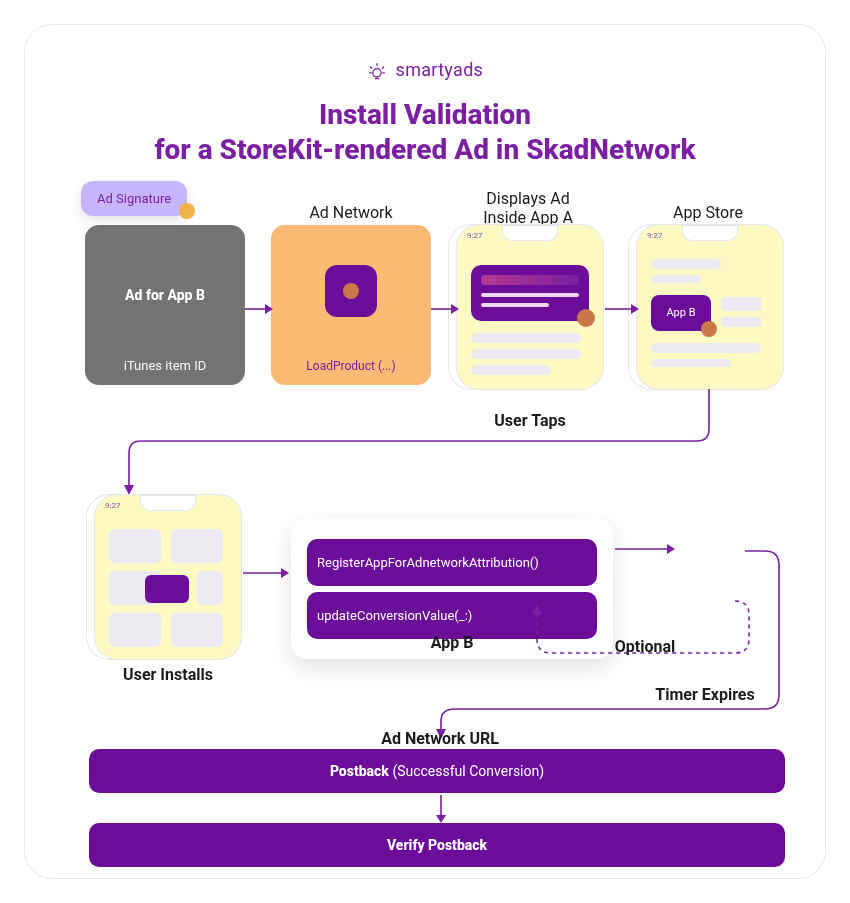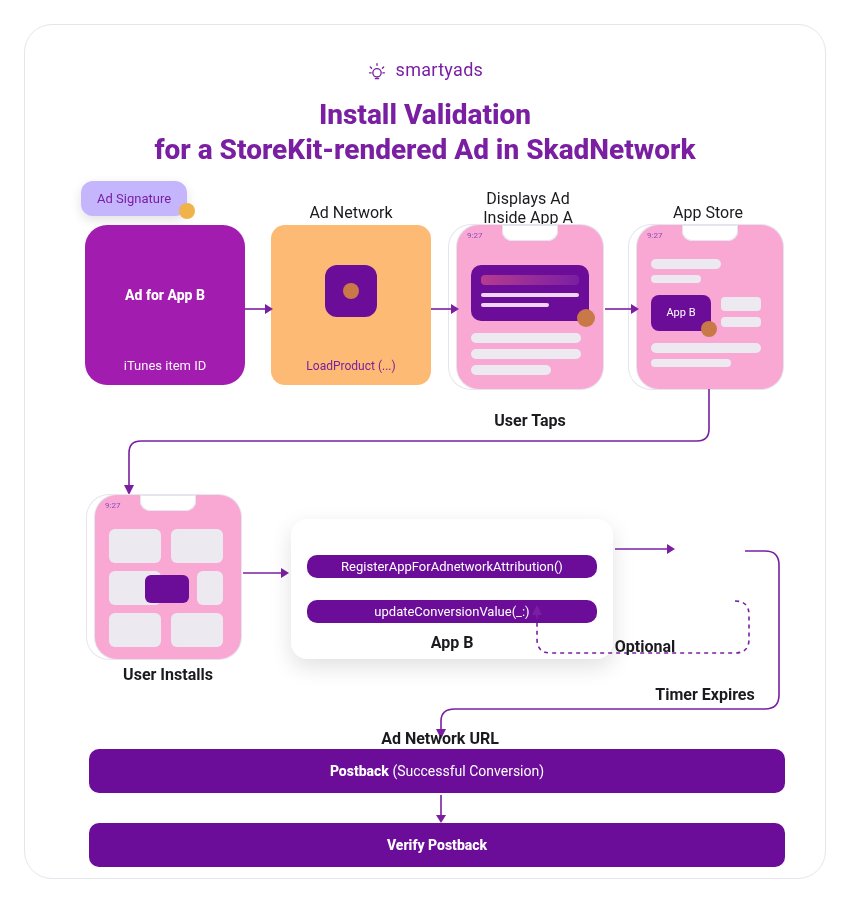--- a/index.html
+++ b/index.html
@@ -55,22 +55,22 @@
   .dot-orange {
     position: absolute;
     width: 16px; height: 16px; border-radius: 50%;
     background: #f0b34a;
   }
 
   
   .adbox {
     position: absolute;
     width: 160px; height: 160px;
-    background: #a21caf;
-    border-radius: 22px;
+    background: #737373;
+    border-radius: 14px;
     color: #fff;
     padding: 24px;
   }
   .adbox .mid { position: absolute; left: 0; right: 0; top: 62px; text-align: center; font-weight: 800; font-size: 14px; }
   .adbox .bot { position: absolute; left: 0; right: 0; bottom: 12px; text-align: center; font-size: 13px; opacity: .95; }
 
   
   .netbox {
     position: absolute;
     width: 160px; height: 160px;
@@ -84,21 +84,21 @@
     background: #6c0d9a;
   }
   .netbox .sq .dot { position: absolute; left: 18px; top: 18px; width: 16px; height: 16px; border-radius: 50%; background: #c97847; }
   .netbox .fn { position: absolute; left: 0; right: 0; bottom: 12px; text-align: center; font-size: 12px; }
 
   
   .phone {
     position: absolute;
     width: 146px; height: 164px;
     border-radius: 22px;
-    background: #f9a8d4;
+    background: #fef9c3;
     box-shadow: 0 0 0 1px #e5e5ee, -8px 0 0 0 #fff, -8px 0 0 1px #e5e5ee;
     overflow: hidden;
   }
   .phone .notch {
     position: absolute; left: 50%; top: 0; transform: translateX(-50%);
     width: 56px; height: 16px; border-bottom-left-radius: 10px; border-bottom-right-radius: 10px;
     background: #fff; box-shadow: 0 0 0 1px #e5e5ee inset;
   }
   .phone .time { position: absolute; left: 10px; top: 6px; font-size: 8px; color: #8a4bbd; }
   .ghost { position: absolute; background: #ece9f1; border-radius: 6px; }
@@ -143,22 +143,22 @@
   .apicard {
     position: absolute;
     background: #fff;
     border-radius: 16px;
     box-shadow: 0 8px 22px rgba(0,0,0,.12);
     padding: 14px 16px;
   }
   .pill {
     background: #6c0d9a; color: #fff;
     border-radius: 10px;
-    text-align: center;
-    font-size: 13px; padding: 4px 10px; margin: 22px 0;
+    text-align: left;
+    font-size: 13px; padding: 16px 10px; margin: 6px 0;
   }
 
   
   .timer { position: absolute; width: 60px; height: 60px; }
   .timer svg { width: 60px; height: 60px; }
   .timer .tlabel { position: absolute; top: 62px; left: -20px; right: -20px; text-align: center; font-size: 12px; font-weight: 700; }
 
   
   .bar {
     position: absolute; left: 64px; right: 40px;

